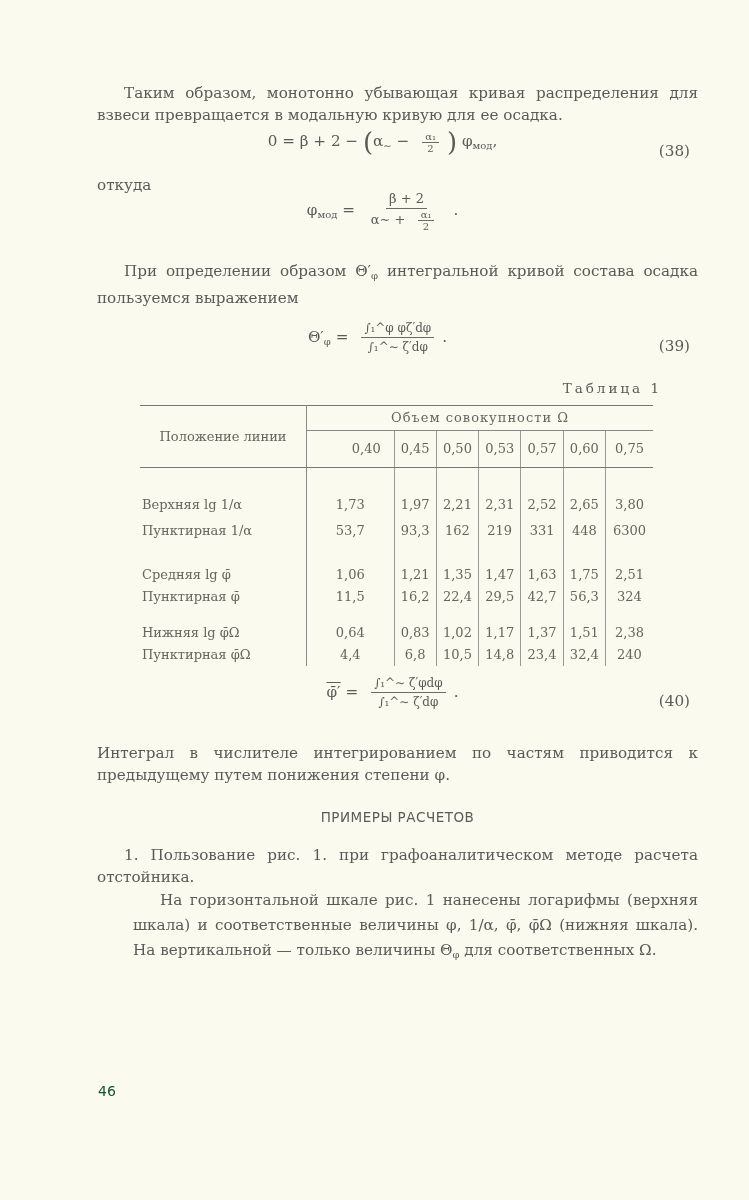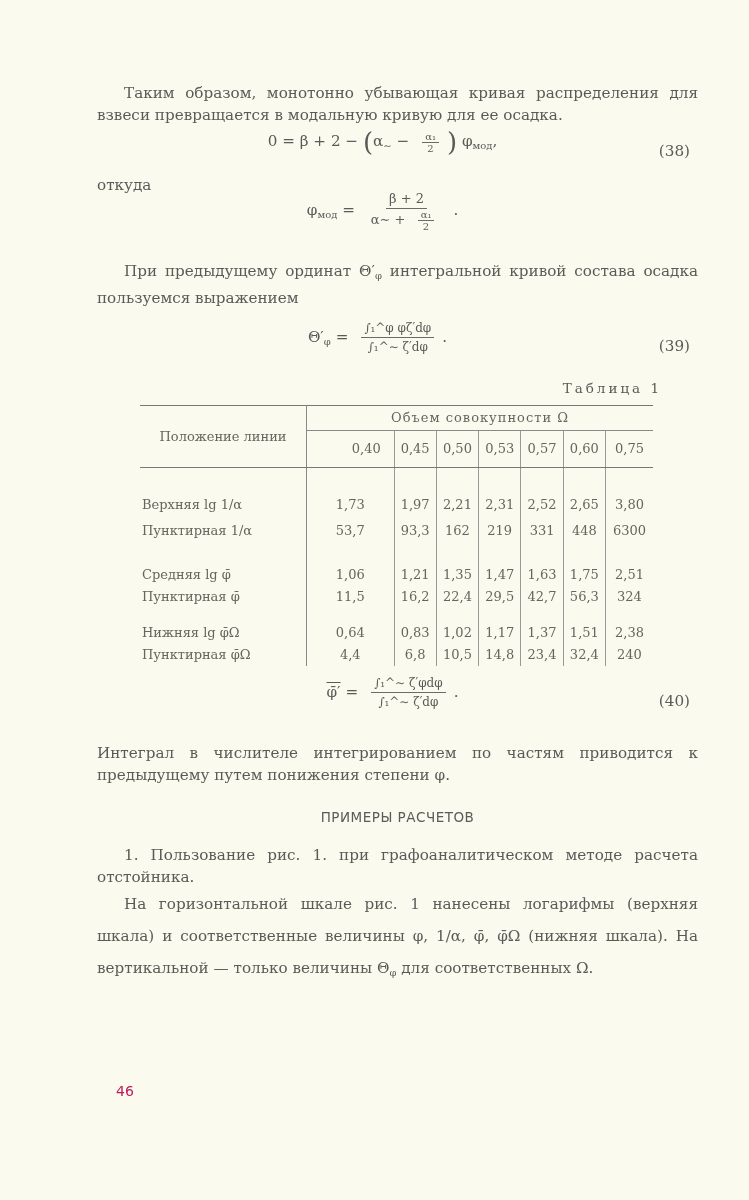--- a/index.html
+++ b/index.html
@@ -42,21 +42,21 @@
   .col-h.first { border-left: none; padding-left: 32px; }
   .head-bottom td { border-bottom: 1.4px solid #777; }
   .body td.val { text-align: center; border-left: 1px solid #999; height: 22px; }
   .body td.val.first { border-left: none; }
   .body td.lbl { border-right: 1px solid #888; padding-left: 2px; white-space: nowrap; margin-left: 36px; }
   .gap td { height: 14px; }
   .gap td.lbl { border-right: 1px solid #888; }
   .gap td.val { border-left: 1px solid #999; }
   .gap td.val.first { border-left: none; }
   .heading { text-align: center; font-family: "DejaVu Sans", "Liberation Sans", sans-serif; font-size: 13.5px; letter-spacing: 0.5px; }
-  .pgnum { position: absolute; left: 116px; top: 1083px; font-size: 14px; font-family: "DejaVu Sans", sans-serif; color: #be185d; }
+  .pgnum { position: absolute; left: 98px; top: 1083px; font-size: 14px; font-family: "DejaVu Sans", sans-serif; color: #14532d; }
 </style>
 </head>
 <body>
 
 <div class="page">
 
   <p class="indent">Таким образом, монотонно убывающая кривая распределения для взвеси превращается в модальную кривую для ее осадка.</p>
 
   <div class="eq-row" style="height:46px;">
     <div class="eq-center" style="top:4px; left:-30px;">
@@ -83,21 +83,21 @@
           <span class="frac small">
             <span class="num">α₁</span>
             <span class="den">2</span>
           </span>
         </span>
       </span><span>.</span>
     </div>
   </div>
 
   <p class="indent" style="margin-top:14px;">
-    <span>При предыдущему ординат </span><span class="math">Θ′</span><span class="sub">φ</span><span> интегральной кривой состава осадка пользуемся выражением</span>
+    <span>При определении образом </span><span class="math">Θ′</span><span class="sub">φ</span><span> интегральной кривой состава осадка пользуемся выражением</span>
   </p>
 
   <div class="eq-row" style="height:62px; margin-top:6px;">
     <div class="eq-center" style="top:4px; left:-40px;">
       <span class="math">Θ′</span><span class="sub">φ</span><span> = </span>
       <span class="frac" style="font-size:12px;">
         <span class="num">∫₁^φ φζ′dφ</span>
         <span class="den">∫₁^∼ ζ′dφ</span>
       </span><span>.</span>
     </div>
@@ -227,18 +227,18 @@
       </span><span>.</span>
     </div>
     <span class="eq-num" style="top:20px;">(40)</span>
   </div>
 
   <p style="margin-top:8px;">Интеграл в числителе интегрированием по частям приводится к предыдущему путем понижения степени φ.</p>
 
   <div class="heading" style="margin-top:20px; margin-bottom:16px;">ПРИМЕРЫ РАСЧЕТОВ</div>
 
   <p class="indent">1. Пользование рис. 1. при графоаналитическом методе расчета отстойника.</p>
-  <p class="indent" style="line-height:32px;">
+  <p class="indent" style="line-height:25px;margin-left:36px;">
     <span>На горизонтальной шкале рис. 1 нанесены логарифмы (верхняя шкала) и соответственные величины </span><span class="math">φ, 1/α, φ̄, φ̄Ω</span><span> (нижняя шкала). На вертикальной — только величины </span><span class="math">Θ</span><span class="sub">φ</span><span> для соответственных Ω.</span>
   </p>
 </div>
 
 <div class="pgnum">46</div>
 
 </body></html>

